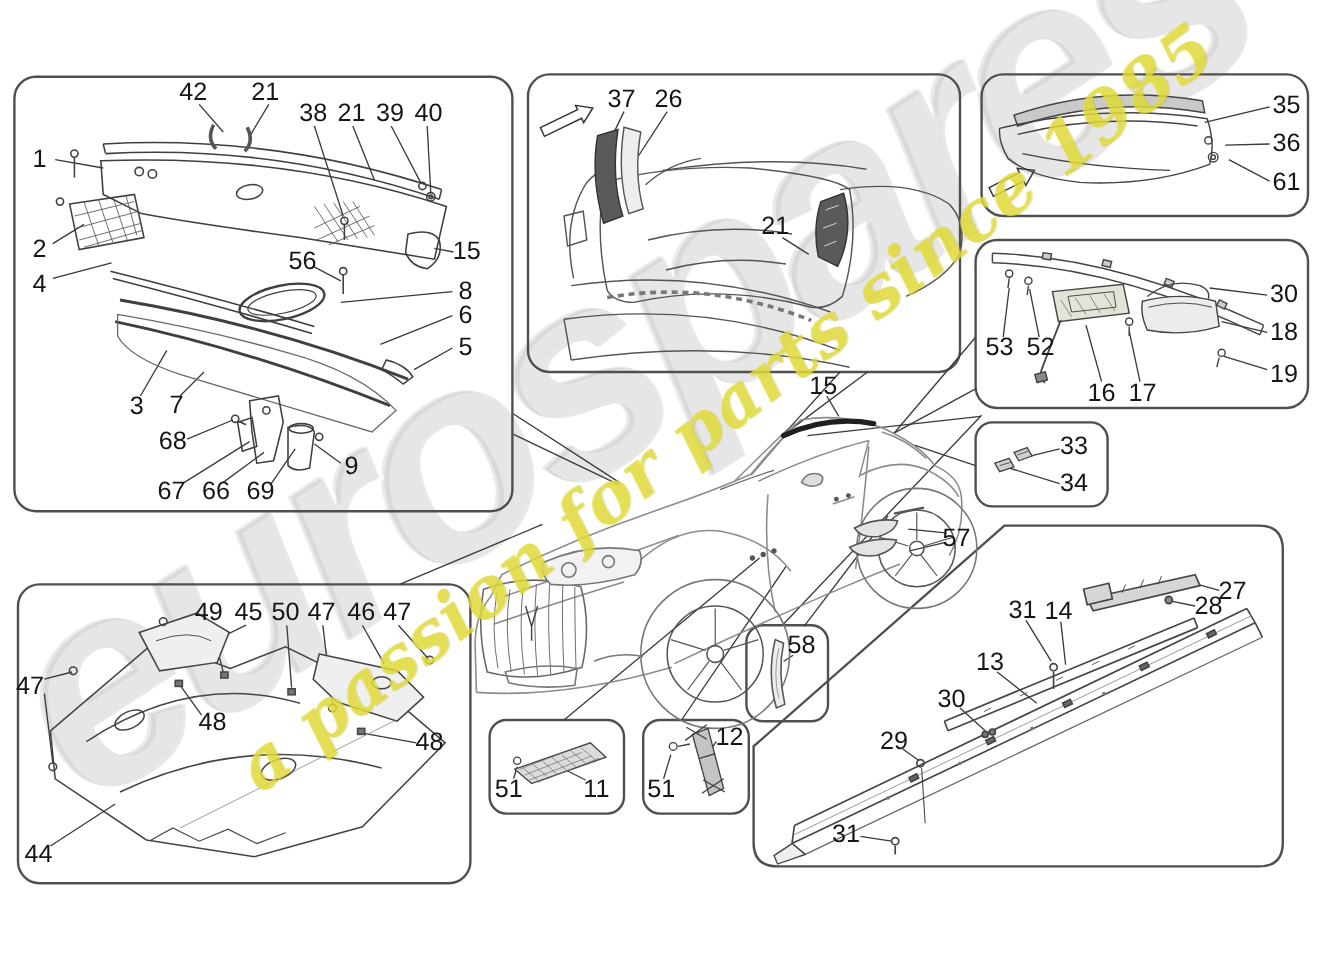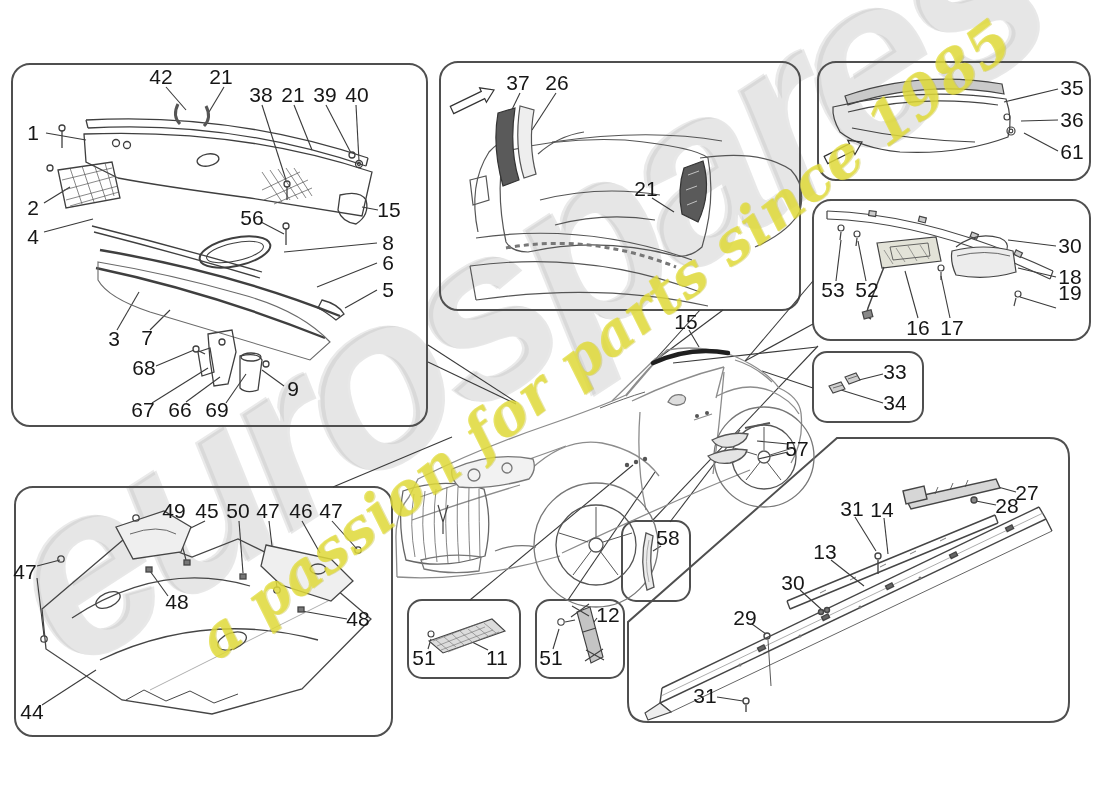--- a/index.html
+++ b/index.html
@@ -392,21 +392,21 @@
 
   <div>
     <div class="lbl" style="left:1072px;top:88px">35</div>
     <div class="lbl" style="left:1072px;top:120px">36</div>
     <div class="lbl" style="left:1072px;top:152px">61</div>
   </div>
 
   <div>
     <div class="lbl" style="left:1070px;top:246px">30</div>
     <div class="lbl" style="left:1070px;top:277px">18</div>
-    <div class="lbl" style="left:1070px;top:293px">19</div>
+    <div class="lbl" style="left:1070px;top:312px">19</div>
     <div class="lbl" style="left:833px;top:290px">53</div>
     <div class="lbl" style="left:867px;top:290px">52</div>
     <div class="lbl" style="left:918px;top:328px">16</div>
     <div class="lbl" style="left:952px;top:328px">17</div>
   </div>
 
   <div>
     <div class="lbl" style="left:895px;top:372px">33</div>
     <div class="lbl" style="left:895px;top:403px">34</div>
   </div>

